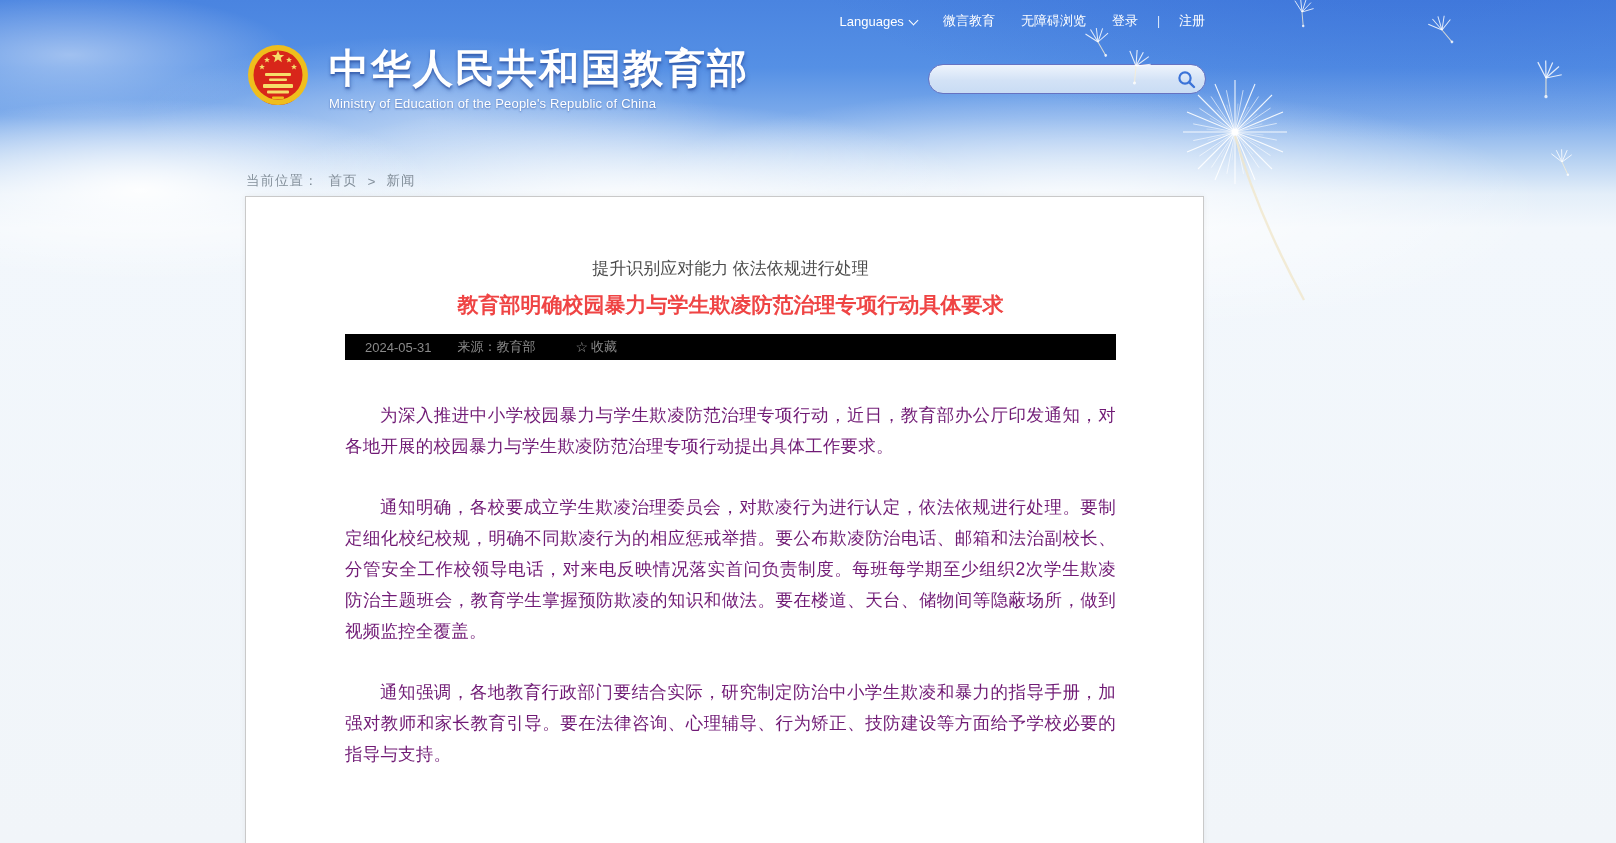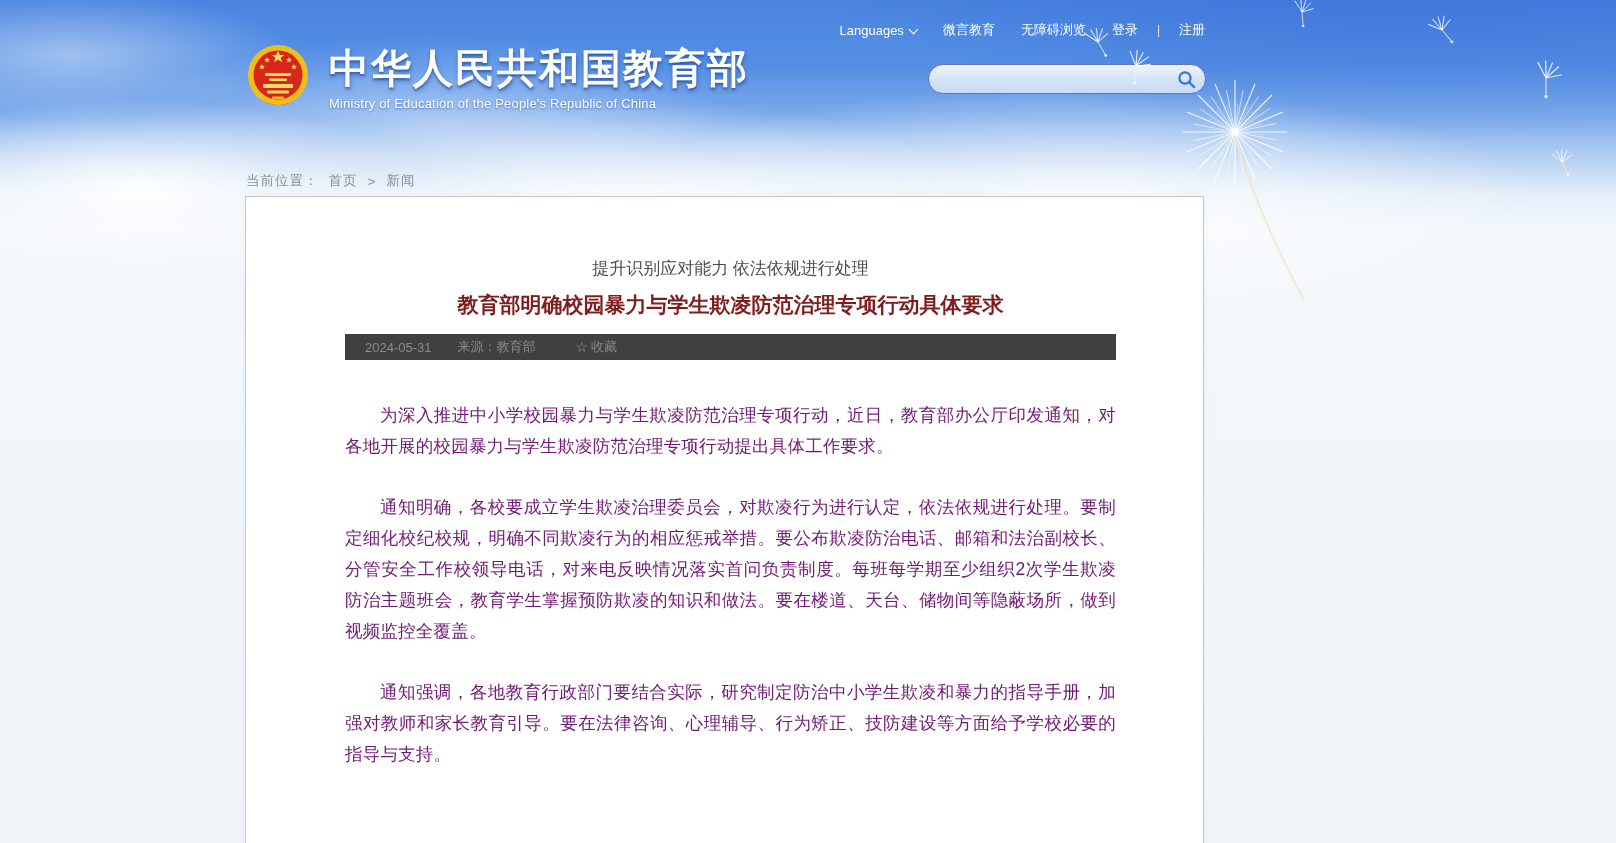--- a/index.html
+++ b/index.html
@@ -9,21 +9,21 @@
     background:
       radial-gradient(ellipse 420px 130px at 140px 190px, rgba(255,255,255,.95), rgba(255,255,255,0) 70%),
       radial-gradient(ellipse 520px 150px at 620px 205px, rgba(255,255,255,.9), rgba(255,255,255,0) 70%),
       radial-gradient(ellipse 650px 170px at 1080px 210px, rgba(255,255,255,.85), rgba(255,255,255,0) 72%),
       radial-gradient(ellipse 320px 90px at 70px 55px, rgba(255,255,255,.45), rgba(255,255,255,0) 70%),
       radial-gradient(ellipse 420px 120px at 430px 120px, rgba(255,255,255,.35), rgba(255,255,255,0) 70%),
       radial-gradient(ellipse 900px 320px at 1420px -90px, rgba(44,96,210,.55), rgba(44,96,210,0) 72%),
       linear-gradient(180deg,#4a84e0 0%,#5590e5 8%,#7eaceb 14%,#b7d2f2 19%,#e3eef9 23%,#f2f7fc 27%,#f1f5f9 100%);
   }
   .topnav{
-    position:absolute;top:21px;left:245px;width:960px;
+    position:absolute;top:12px;left:245px;width:960px;
     display:flex;justify-content:flex-end;align-items:center;gap:26px;
     font-size:13px;color:#fff;
   }
   .topnav a{color:#fff;text-decoration:none;cursor:pointer;}
   .chev{display:inline-block;width:6px;height:6px;border-right:1.4px solid #fff;border-bottom:1.4px solid #fff;
     transform:rotate(45deg);margin-left:6px;vertical-align:2px;}
   .nav-auth{display:flex;align-items:center;gap:19px;}
   .pipe{color:rgba(255,255,255,.85);font-size:12px;}
   .logo-row{position:absolute;top:44px;left:245px;display:flex;align-items:flex-start;}
   .emblem{width:66px;height:72px;flex:0 0 auto;}
@@ -52,23 +52,23 @@
     position:absolute;top:172px;left:246px;font-size:13.5px;color:#84909b;letter-spacing:1px;
     display:flex;gap:10px;align-items:center;
   }
   .breadcrumb a{color:#84909b;text-decoration:none;cursor:pointer;}
   .card{
     position:absolute;top:196px;left:245px;width:959px;height:720px;box-sizing:border-box;
     background:#fff;border:1px solid #c9c9c9;box-shadow:0 0 6px rgba(0,0,0,.06);
     padding:0 87px 0 99px;
   }
   .supertitle{margin-top:60px;text-align:center;font-size:17px;color:#4c4c4c;}
-  .art-title{margin-top:11px;text-align:center;font-size:21px;font-weight:bold;color:#7f1d1d;}
+  .art-title{margin-top:11px;text-align:center;font-size:21px;font-weight:bold;color:#ef4444;}
   .meta{
-    margin-top:15px;height:26px;background:#404040;
+    margin-top:15px;height:26px;background:#000000;
     display:flex;align-items:center;font-size:13px;color:#8a8a8a;padding-left:20px;
   }
   .meta .m-src{margin-left:26px;}
   .meta .m-fav{margin-left:40px;display:flex;align-items:center;gap:3px;cursor:pointer;color:#8a8a8a;}
   .meta .star{font-size:14px;color:#9a9a9a;}
   .art-body p{
     margin:30px 0 0 0;font-size:17.5px;color:#701a75;line-height:31px;
     text-align:justify;text-indent:2em;letter-spacing:.2px;
   }
   .art-body p:first-child{margin-top:40px;}

